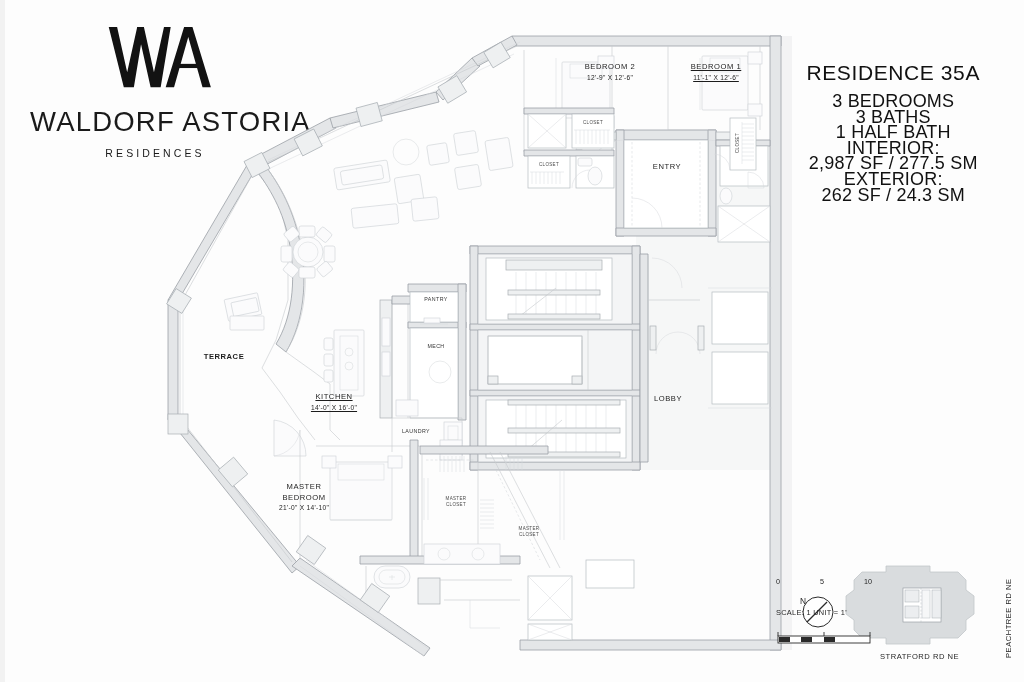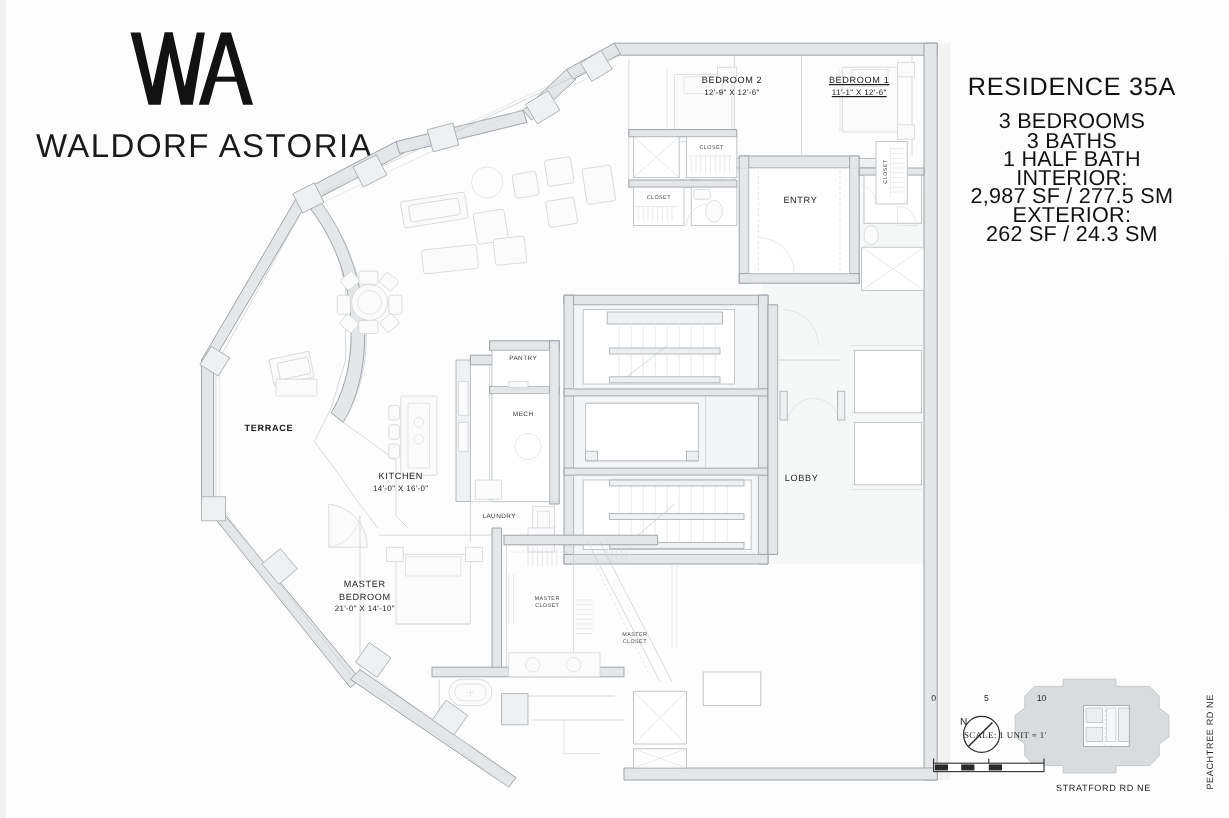--- a/index.html
+++ b/index.html
@@ -80,24 +80,23 @@
   #scalebar-block {
     position: absolute;
     left: 776px;
     top: 588px;
     width: 96px;
   }
   #scale-caption {
     font-size: 7.4px;
     letter-spacing: 0.3px;
     color: #1f1f1f;
-    text-align: right;
+    text-align: left;
     margin-top: 3px;
     white-space: nowrap;
-    font-family: Liberation Serif, serif;
   }
   .scale-num {
     position: absolute;
     font-size: 7.2px;
     color: #1f1f1f;
   }
   #compass-n {
     position: absolute;
     left: 800px;
     top: 596px;
@@ -154,20 +153,21 @@
       <g fill="#121212">
 
         <path d="M20 6 L30 6 L42 60 L54 6 L62 6 L50 78 L38 78 Z"></path>
         <path d="M54 6 L62 6 L74 60 L86 6 L94 6 L82 78 L70 78 Z"></path>
 
         <path d="M98 78 L88 78 L110 6 L120 6 L142 78 L132 78 L115 18 Z"></path>
         <rect x="99" y="50" width="32" height="5"></rect>
       </g>
     </svg>
     <div id="brand-name">WALDORF ASTORIA</div>
+    <div id="brand-sub">RESIDENCES</div>
   </div>
 
   <div id="info">
     <div id="info-title">RESIDENCE 35A</div>
     <div id="info-lines">
       <div>3 BEDROOMS</div>
       <div>3 BATHS</div>
       <div>1 HALF BATH</div>
       <div>INTERIOR:</div>
       <div>2,987 SF / 277.5 SM</div>
@@ -588,21 +588,21 @@
     <span>BEDROOM 2</span>
     <span class="dim">12'-9" X 12'-6"</span>
   </div>
 
   <div class="rlabel" style="left:672px; top:62px; width:88px;text-decoration:underline;">
     <span>BEDROOM 1</span>
     <span class="dim">11'-1" X 12'-6"</span>
   </div>
 
 
-  <div class="rlabel" style="left:286px; top:392px; width:96px;">
+  <div class="rlabel" style="left:286px; top:392px; width:96px;text-decoration:underline;">
     <span>KITCHEN</span>
     <span class="dim">14'-0" X 16'-0"</span>
   </div>
 
   <div class="rlabel" style="left:255px; top:482px; width:98px;">
     <span>MASTER</span><br>
     <span>BEDROOM</span>
     <span class="dim">21'-0" X 14'-10"</span>
   </div>
 

